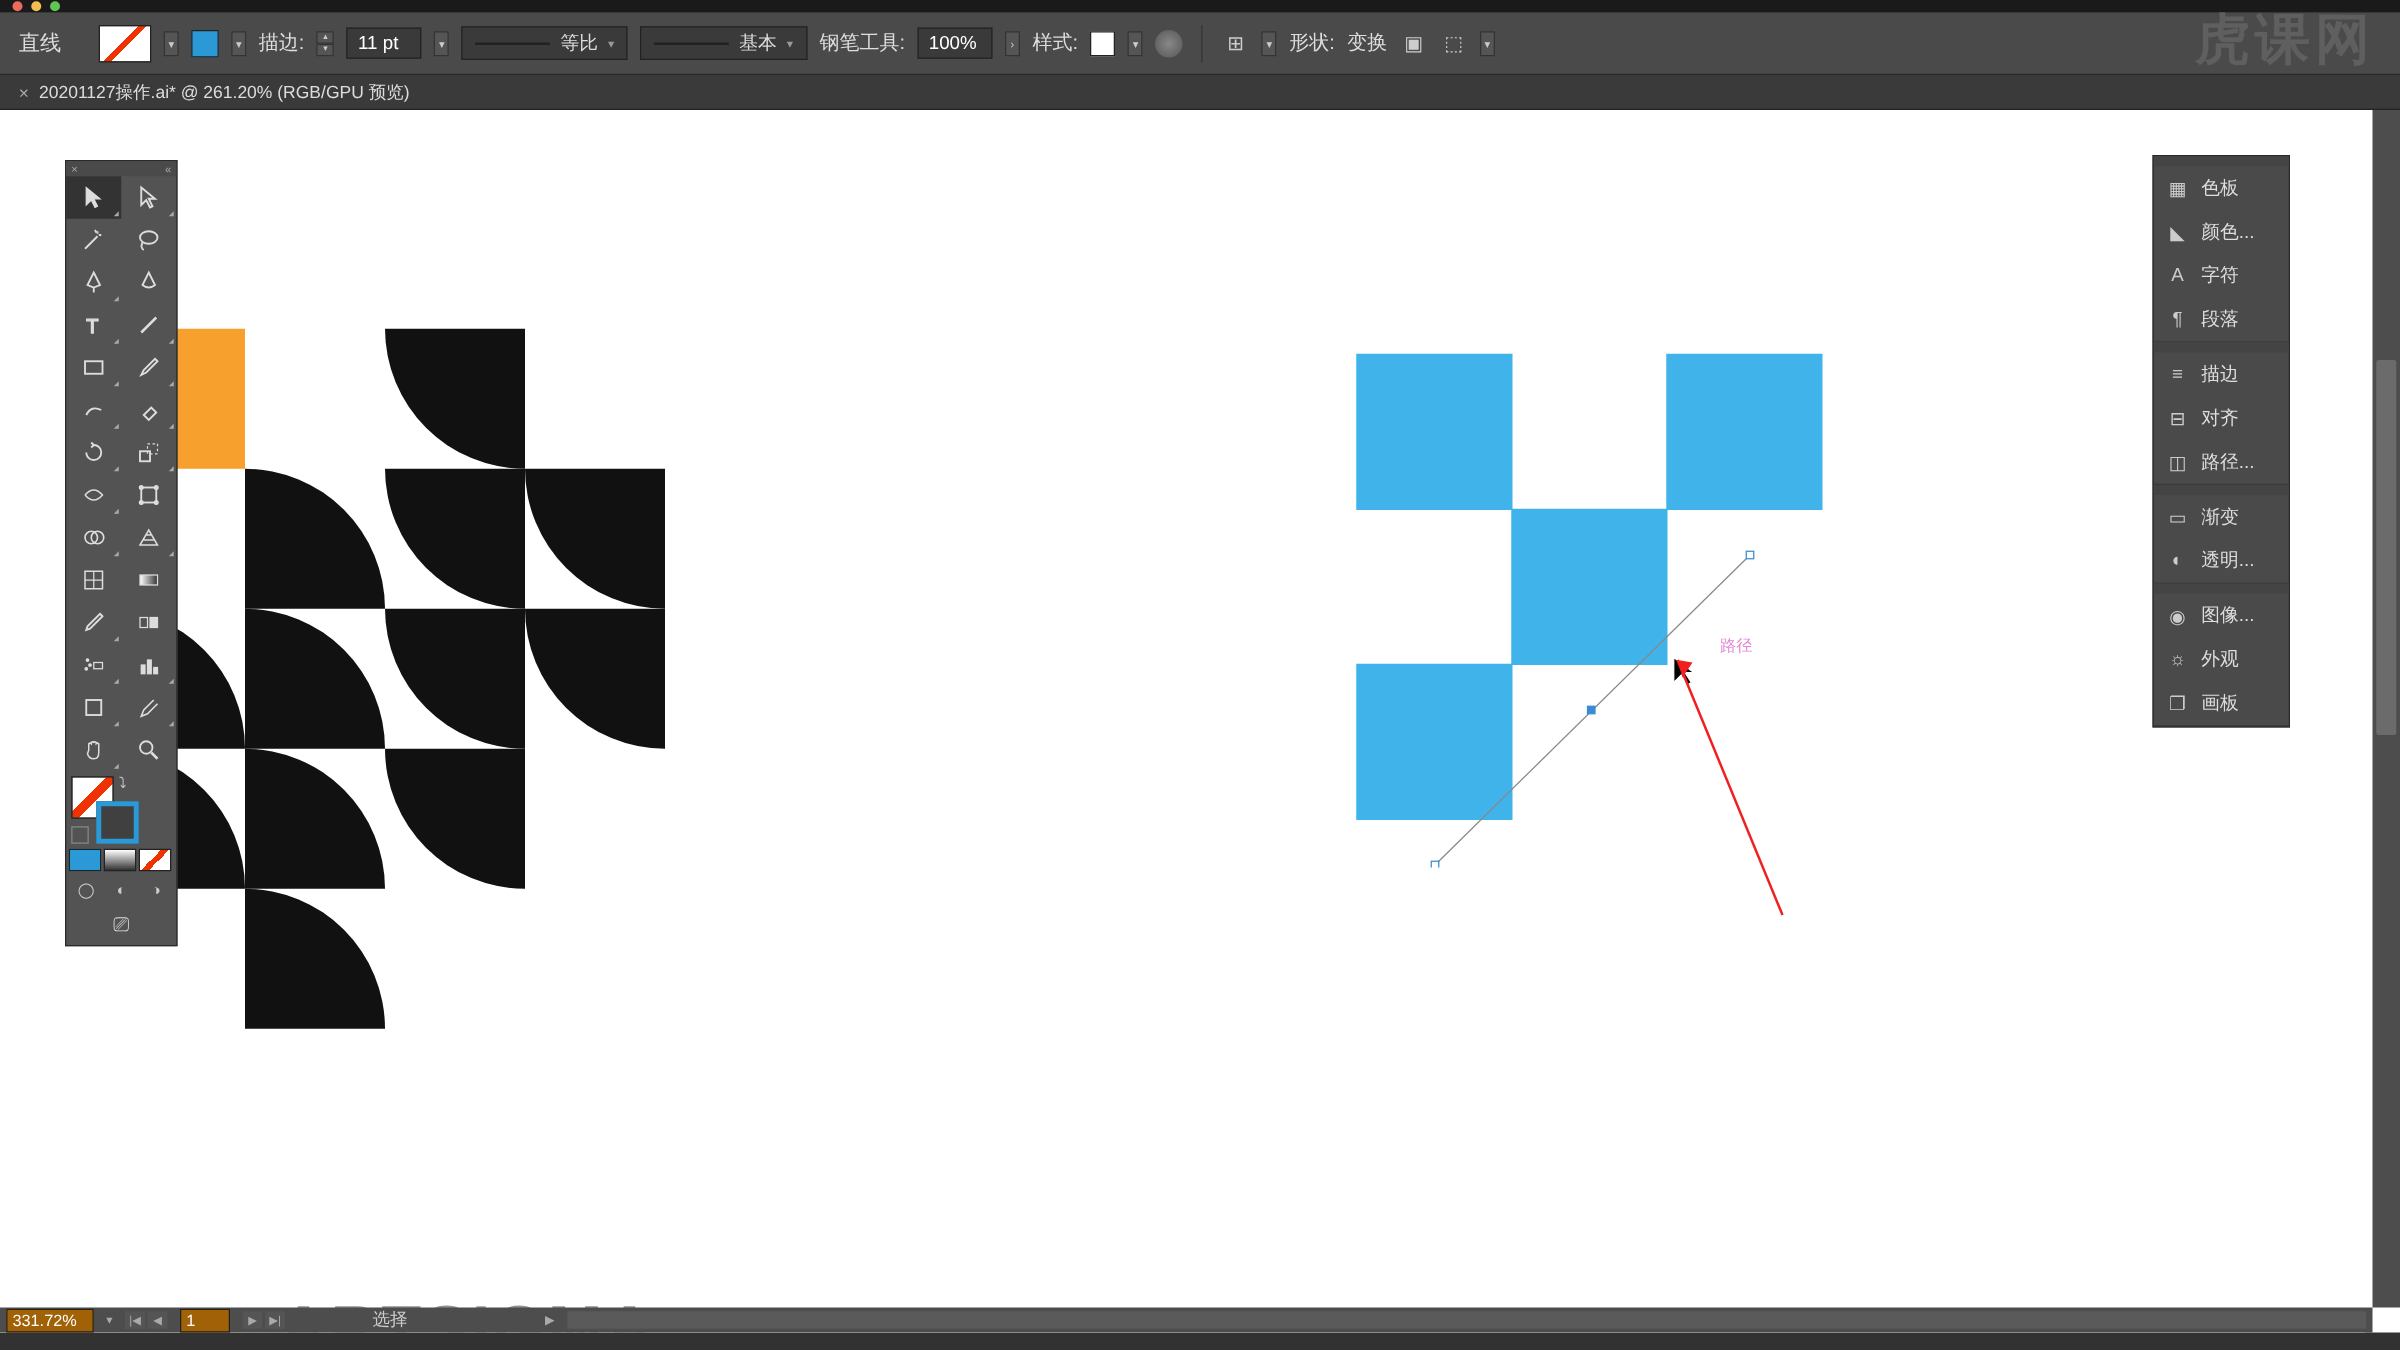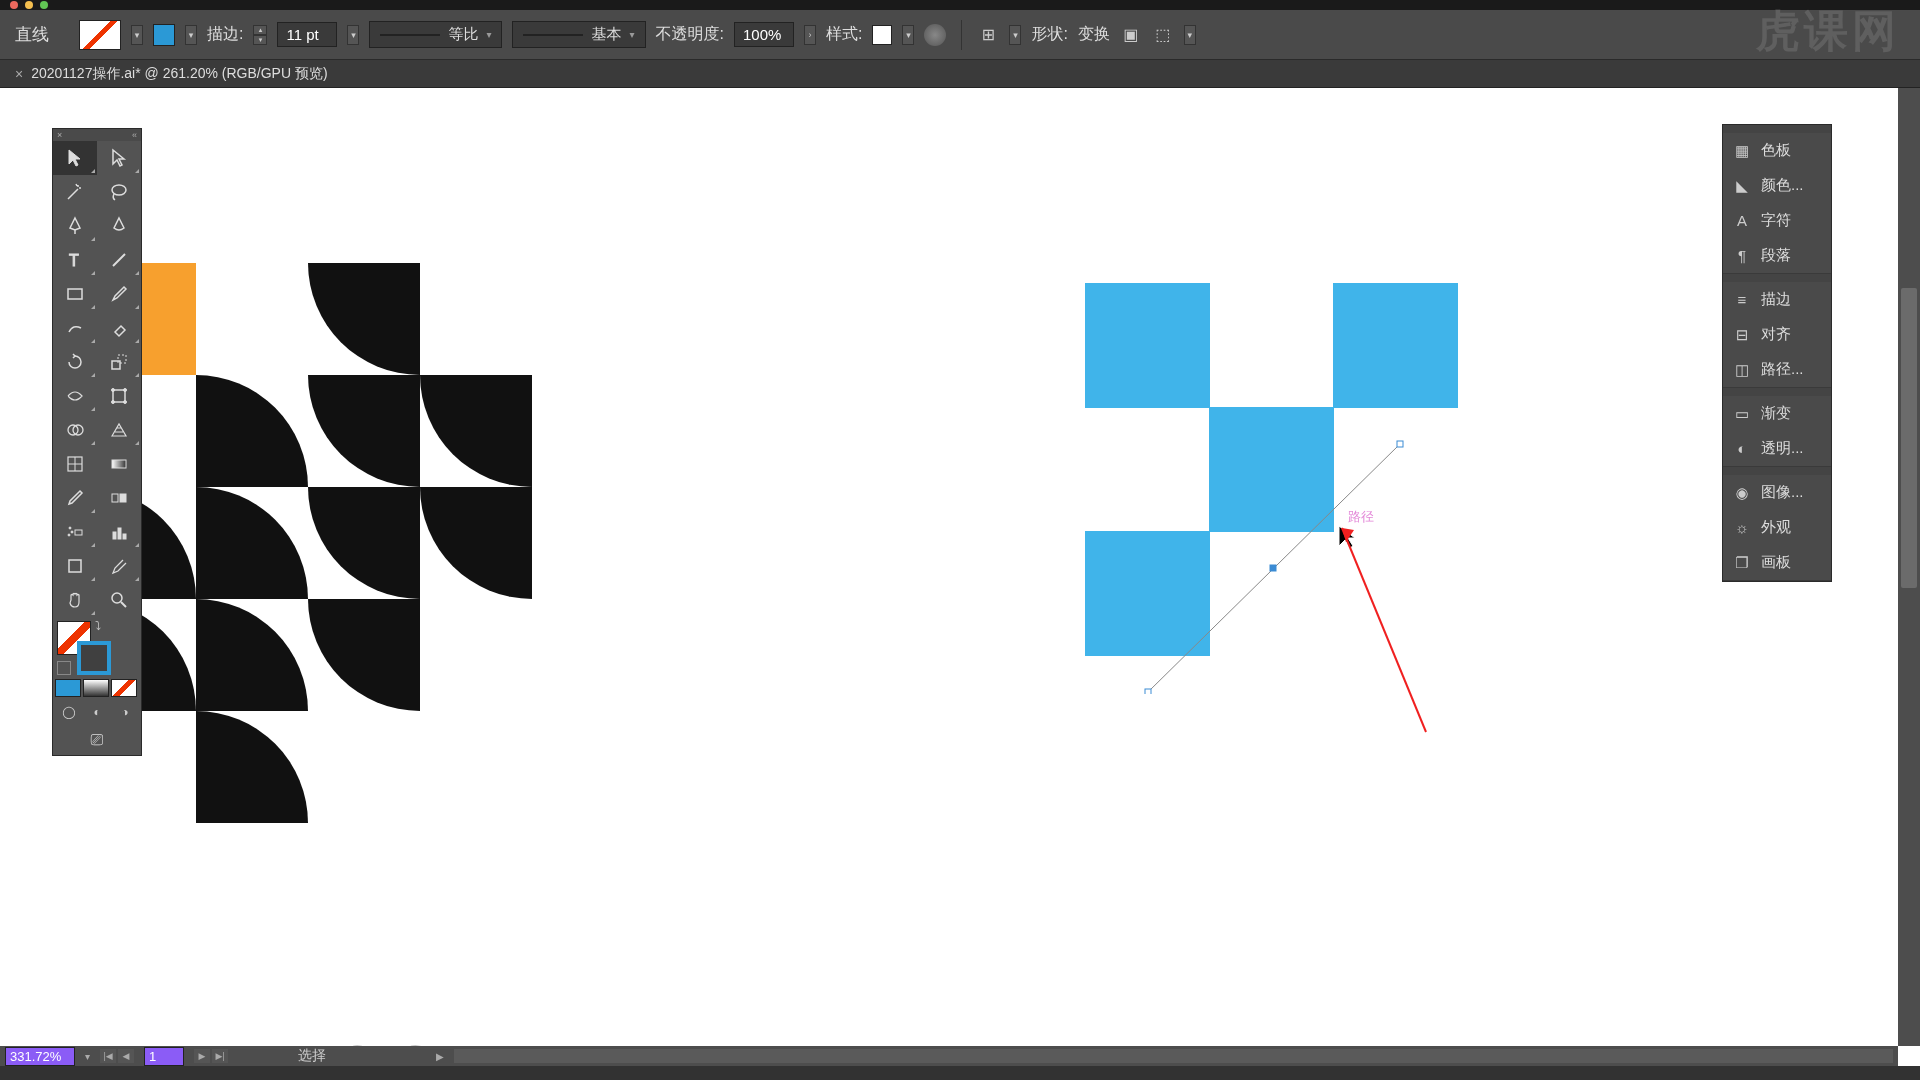--- a/index.html
+++ b/index.html
@@ -73,27 +73,27 @@
 
 .blue-shapes { position: absolute; left: 1085px; top: 195px; }
 .blue-sq { position: absolute; background: #40b4ea; width: 125px; height: 125px; }
 .blue-line { position: absolute; left: 1132px; top: 246px; width: 360px; height: 360px; pointer-events: none; }
 
 .red-arrow { position: absolute; left: 1334px; top: 432px; width: 100px; height: 220px; }
 .red-arrow svg { width: 100%; height: 100%; }
 .red-text { position: absolute; left: 1450px; top: 597px; color: #f02020; font-size: 22px; line-height: 1.4; font-family: "Microsoft YaHei", sans-serif; }
 
 .cursor { position: absolute; left: 1337px; top: 436px; font-size: 22px; color: #000; pointer-events: none; }
-.pink-label { position: absolute; left: 1348px; top: 420px; color: #e388d8; font-size: 13px; }
+.pink-label { position: absolute; left: 1376px; top: 420px; color: #e388d8; font-size: 13px; }
 
 
 .vscroll { position: absolute; right: 0; top: 0; bottom: 20px; width: 22px; background: #4d4d4d; }
 .vscroll-thumb { position: absolute; left: 3px; right: 3px; top: 200px; height: 300px; background: #6b6b6b; border-radius: 2px; }
 .hscroll { position: absolute; left: 0; right: 22px; bottom: 0; height: 20px; background: #4d4d4d; display: flex; align-items: center; gap: 10px; padding: 0 5px; color: #eee; font-size: 14px; }
-.hs-input { background: #8b5cf6; border: 1px solid #222; color: #fff; width: 70px; padding: 1px 4px; font-size: 13px; }
+.hs-input { background: #a16207; border: 1px solid #222; color: #fff; width: 70px; padding: 1px 4px; font-size: 13px; }
 .hs-nav { display: flex; gap: 2px; }
 .hs-nav span { width: 16px; height: 14px; background: #555; color: #aaa; font-size: 9px; text-align: center; line-height: 14px; }
 .hs-track { flex: 1; height: 14px; background: #5a5a5a; position: relative; }
 
 .watermark { position: absolute; right: 20px; top: 2px; color: rgba(180,180,180,0.2); font-size: 44px; font-weight: bold; letter-spacing: 4px; font-family: "Microsoft YaHei"; z-index: 20; pointer-events: none; }
 </style>
 </head>
 <body>
 
 <div class="menubar">
@@ -120,21 +120,21 @@
   <div class="cb-select">
       <div class="cb-line-preview"></div>
       <span>等比</span>
       <span class="cb-arrow">▾</span>
     </div>
   <div class="cb-select">
       <div class="cb-line-preview"></div>
       <span>基本</span>
       <span class="cb-arrow">▾</span>
     </div>
-  <span class="cb-text">不透明度:</span>
+  <span class="cb-text">钢笔工具:</span>
   <input class="cb-input" value="100%" style="">
   <div class="cb-dd">›</div>
   <span class="cb-text">样式:</span>
   <div class="cb-white-swatch"></div>
   <div class="cb-dd">▾</div>
   <div class="cb-circle"></div>
   <div class="cb-sep"></div>
   <div class="cb-icon">⊞</div>
   <div class="cb-dd">▾</div>
   <span class="cb-text">形状:</span>

